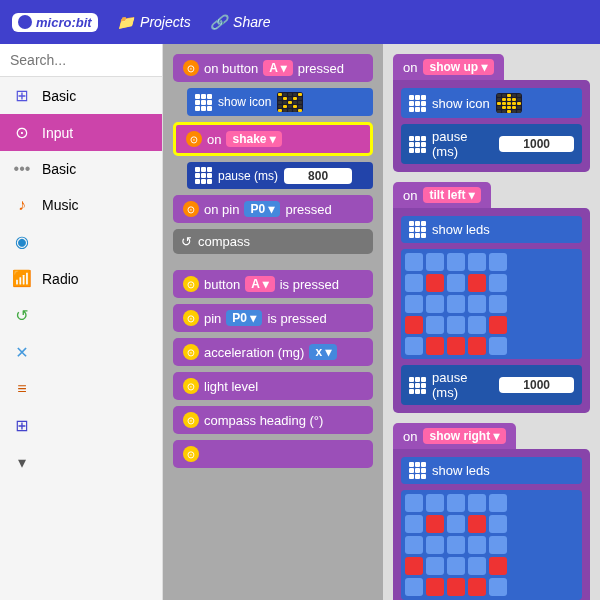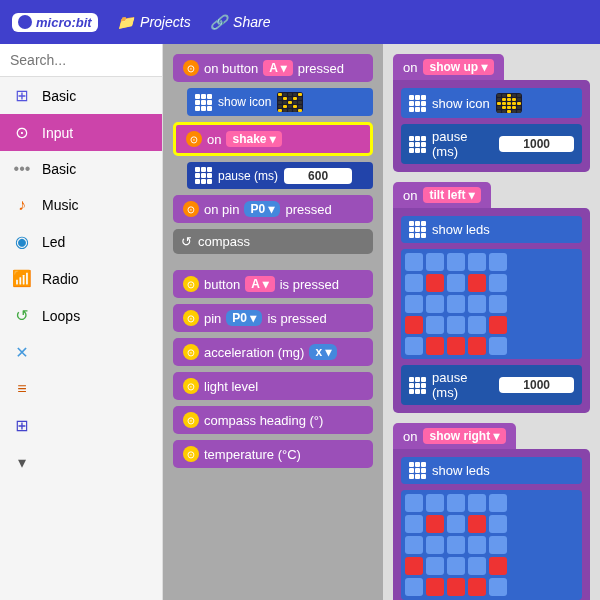--- a/index.html
+++ b/index.html
@@ -103,21 +103,21 @@
 
     .tag {
       background: #ffcc44;
       color: #333;
       border-radius: 4px;
       padding: 1px 6px;
       font-size: 12px;
       font-weight: bold;
     }
     .tag-pink { background: #ff66aa; color: white; }
-    .tag-blue { background: #4488dd; color: white; border-radius: 6px; }
+    .tag-blue { background: #4488dd; color: white; }
 
     
     #right-panel {
       flex: 1;
       background: #dddddd;
       padding: 10px;
       overflow-y: auto;
       display: flex;
       flex-direction: column;
       gap: 10px;
@@ -288,29 +288,27 @@
     <div class="sidebar-item">
       <span class="si-icon dot-more">•••</span>
       <span class="si-label">Basic</span>
     </div>
     <div class="sidebar-item">
       <span class="si-icon dot-music">♪</span>
       <span class="si-label">Music</span>
     </div>
     <div class="sidebar-item">
       <span class="si-icon dot-led">◉</span>
-      <span class="si-label">Led</span>
     </div>
     <div class="sidebar-item">
       <span class="si-icon dot-radio">📶</span>
       <span class="si-label">Radio</span>
     </div>
     <div class="sidebar-item">
       <span class="si-icon dot-loops">↺</span>
-      <span class="si-label">Loops</span>
     </div>
     <div class="sidebar-item">
       <span class="si-icon dot-logic">✕</span>
     </div>
     <div class="sidebar-item">
       <span class="si-icon dot-variables">≡</span>
     </div>
     <div class="sidebar-item">
       <span class="si-icon dot-math">⊞</span>
     </div>
@@ -385,21 +383,21 @@
             <div class="grid-dot"></div>
             <div class="grid-dot"></div>
           <div class="grid-dot"></div>
             <div class="grid-dot"></div>
             <div class="grid-dot"></div>
           <div class="grid-dot"></div>
             <div class="grid-dot"></div>
             <div class="grid-dot"></div>
         </div>
         <span>pause (ms)</span>
-        <span class="num-tag">600</span>
+        <span class="num-tag">800</span>
       </div>
     </div>
 
     <div class="block block-purple">
       <span class="block-dot block-dot-orange">⊙</span>
       <span>on pin</span>
       <span class="tag tag-blue">P0 ▾</span>
       <span>pressed</span>
     </div>
 
@@ -435,21 +433,20 @@
       <span>light level</span>
     </div>
 
     <div class="block block-purple">
       <span class="block-dot block-dot-yellow">⊙</span>
       <span>compass heading (°)</span>
     </div>
 
     <div class="block block-purple">
       <span class="block-dot block-dot-yellow">⊙</span>
-      <span>temperature (°C)</span>
     </div>
 
   </div>
 
   <div id="right-panel">
 
     <div class="code-block-container">
       <div class="code-block-header">
         <span>on</span>
         <span class="tag tag-pink">show up ▾</span>

